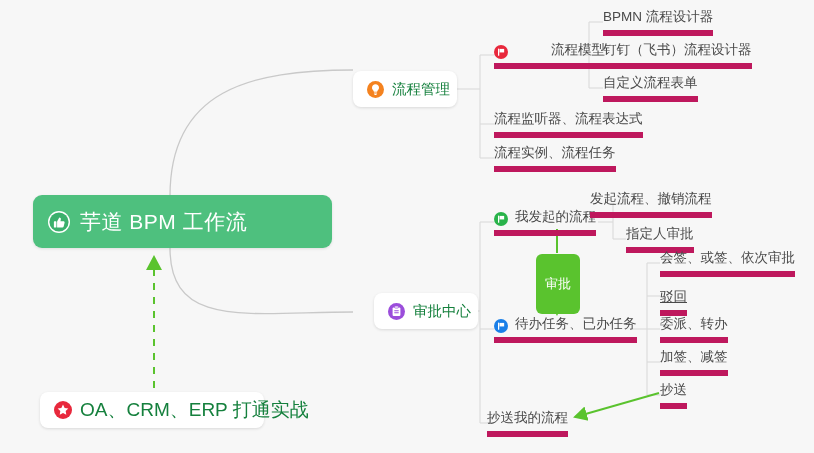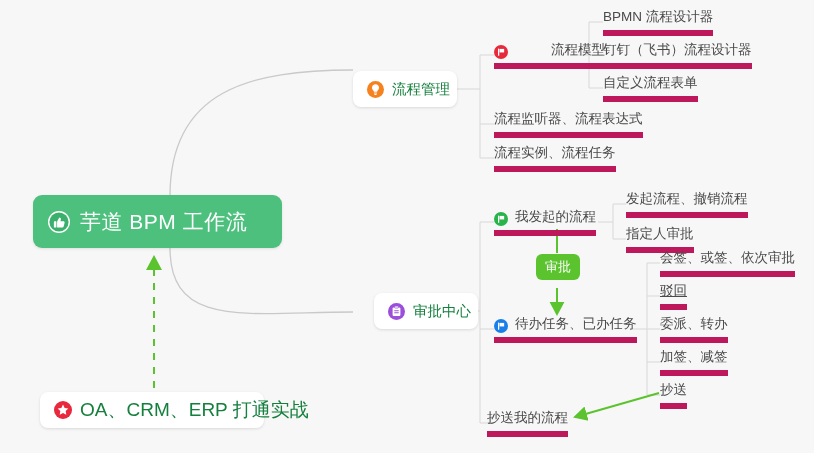--- a/index.html
+++ b/index.html
@@ -25,21 +25,21 @@
     width: 814px;
     height: 453px;
     pointer-events: none;
   }
 
   
   .root-node {
     position: absolute;
     left: 33px;
     top: 195px;
-    width: 249px;
+    width: 299px;
     height: 53px;
     background: #4ec07e;
     border-radius: 9px;
     box-shadow: 0 1px 3px rgba(0,0,0,0.10);
     display: flex;
     align-items: center;
     padding-left: 14px;
     box-sizing: border-box;
   }
   .root-label {
@@ -96,21 +96,21 @@
   }
   .icon svg { display: block; }
 
   
   .chip-label {
     position: absolute;
     background: #5ac32e;
     border-radius: 6px;
     color: #ffffff;
     font-size: 13px;
-    padding: 5px 9px;
+    padding: 22px 9px;
     box-sizing: border-box;
     white-space: nowrap;
     line-height: 16px;
   }
   #chip-approve { left: 536px; top: 254px; }
 </style>
 </head>
 <body>
 
 <div id="canvas">
@@ -274,33 +274,33 @@
         <path d="M5.55 3.9 h4.6 v3.55 h-4.6 z" fill="#ffffff"></path>
       </svg>
     </span>
     <span class="txt">待办任务、已办任务</span>
   </div>
 
   <div class="text-node plain" style="left:487px; top:409px;">
     <span class="txt">抄送我的流程</span>
   </div>
 
-  <div class="text-node plain" style="left:626px; top:190px;">
+  <div class="text-node plain" style="left:590px; top:190px;">
     <span class="txt">发起流程、撤销流程</span>
   </div>
 
   <div class="text-node plain" style="left:626px; top:225px;">
     <span class="txt">指定人审批</span>
   </div>
 
   <div class="text-node plain" style="left:660px; top:249px;">
     <span class="txt">会签、或签、依次审批</span>
   </div>
 
-  <div class="text-node plain" style="left:660px; top:282px;text-decoration:underline;">
+  <div class="text-node plain" style="left:660px; top:288px;text-decoration:underline;">
     <span class="txt">驳回</span>
   </div>
 
   <div class="text-node plain" style="left:660px; top:315px;">
     <span class="txt">委派、转办</span>
   </div>
 
   <div class="text-node plain" style="left:660px; top:348px;">
     <span class="txt">加签、减签</span>
   </div>

